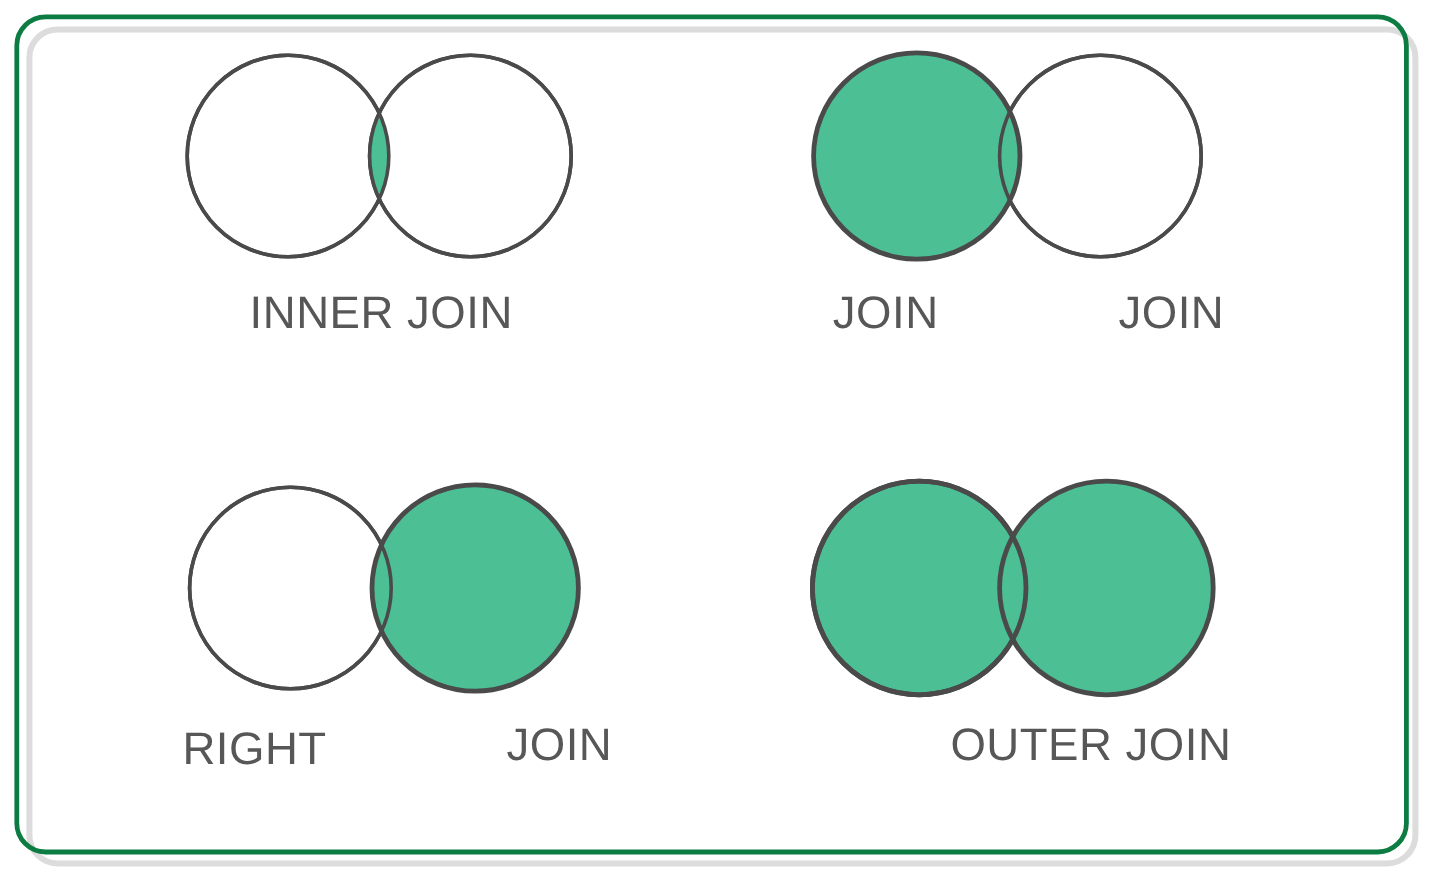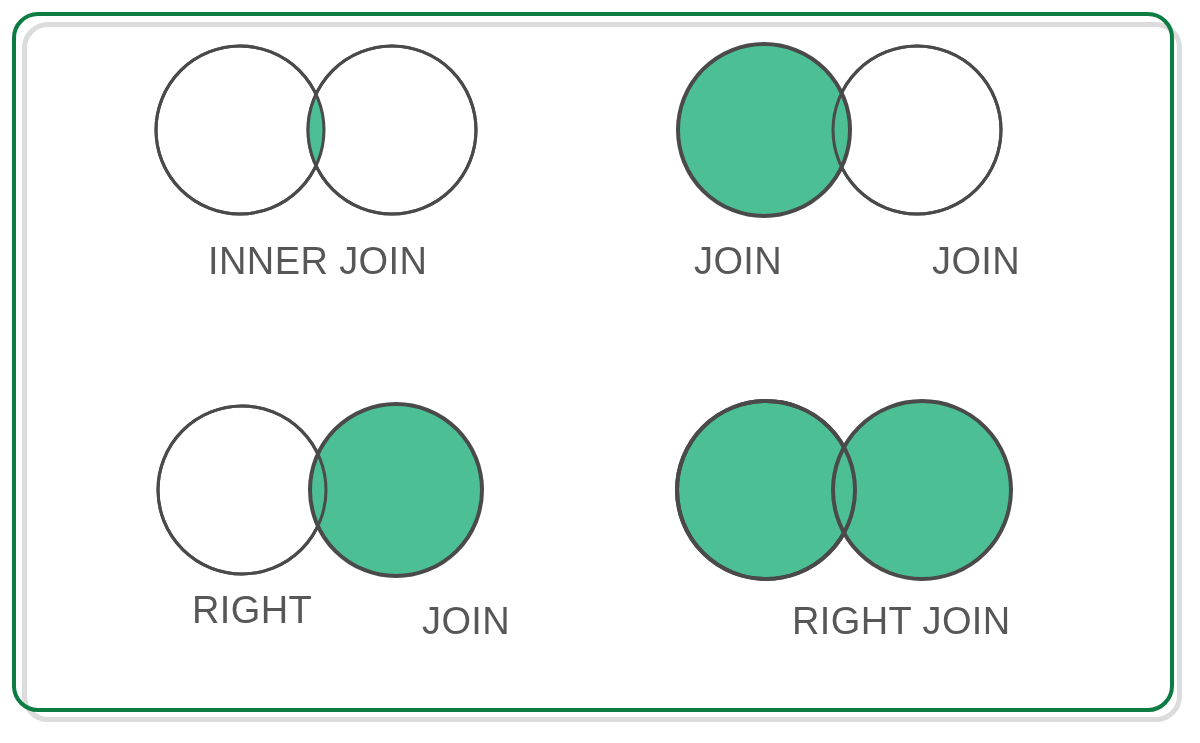--- a/index.html
+++ b/index.html
@@ -74,21 +74,21 @@
   
   #panel-inner  { left: 150px; top: 42px;  width: 345px; height: 260px; }
   #panel-left   { left: 672px; top: 42px;  width: 355px; height: 260px; }
   #panel-right  { left: 148px; top: 398px; width: 380px; height: 260px; }
   #panel-outer  { left: 672px; top: 398px; width: 355px; height: 260px; }
 
   
   .lbl-inner    { left: 58px;  top: 198px; }
   .lbl-left-a   { left: 22px;  top: 198px; }
   .lbl-left-b   { left: 260px; top: 198px; }
-  .lbl-right-a  { left: 4px;   top: 191px; margin-left: 40px; }
+  .lbl-right-a  { left: 4px;   top: 206px; }
   .lbl-right-b  { left: 274px; top: 202px; }
   .lbl-outer    { left: 120px; top: 202px; }
 
   svg { display: block; overflow: visible; }
 </style>
 </head>
 <body>
 
 <div id="stage">
 
@@ -134,17 +134,17 @@
       <div class="panel-label lbl-right-a">RIGHT</div>
       <div class="panel-label lbl-right-b">JOIN</div>
     </div>
 
     <div class="panel" id="panel-outer">
       <svg class="panel-venn" width="355" height="195" viewBox="0 0 355 195">
         <circle cx="94" cy="92" r="89" fill="#4cbf95" stroke="#4a4a4a" stroke-width="4"></circle>
         <circle cx="250" cy="92" r="89" fill="#4cbf95" stroke="#4a4a4a" stroke-width="4"></circle>
         <circle cx="94" cy="92" r="89" fill="none" stroke="#4a4a4a" stroke-width="4"></circle>
       </svg>
-      <div class="panel-label lbl-outer">RIGHT JOIN</div>
+      <div class="panel-label lbl-outer">OUTER JOIN</div>
     </div>
 
   </div>
 </div>
 
 </body></html>

